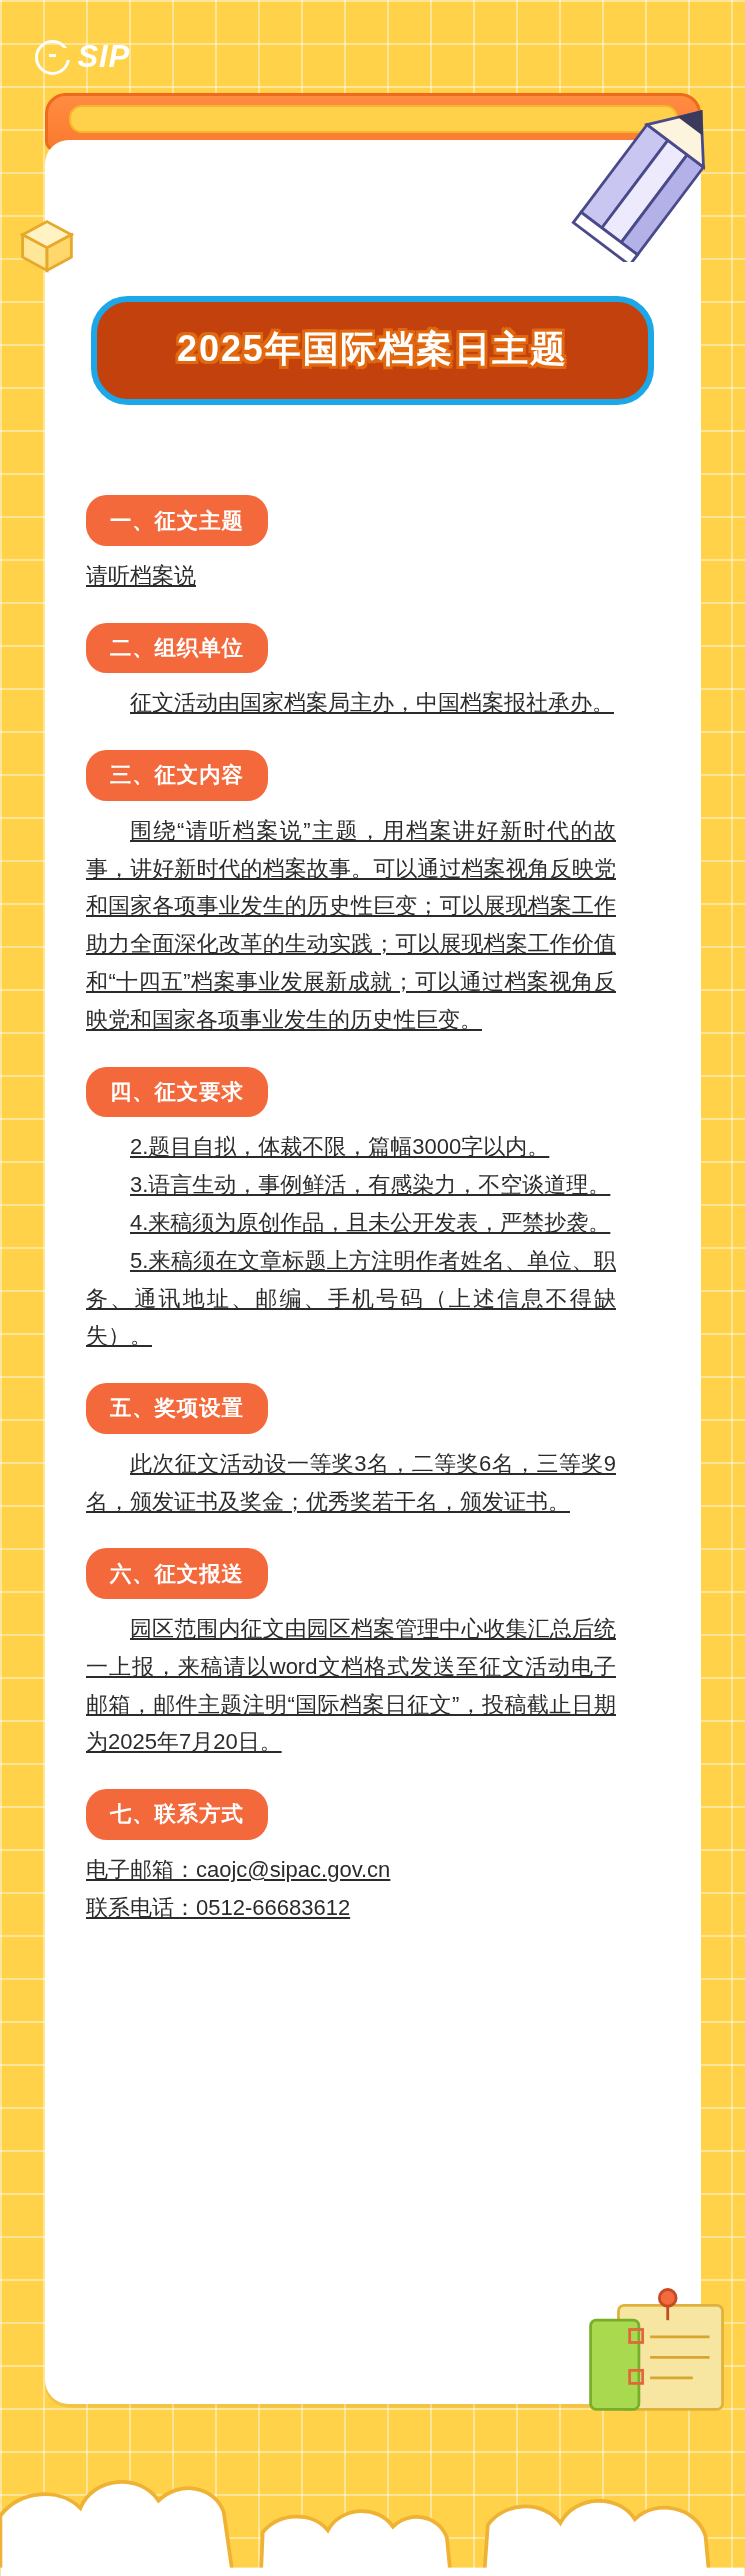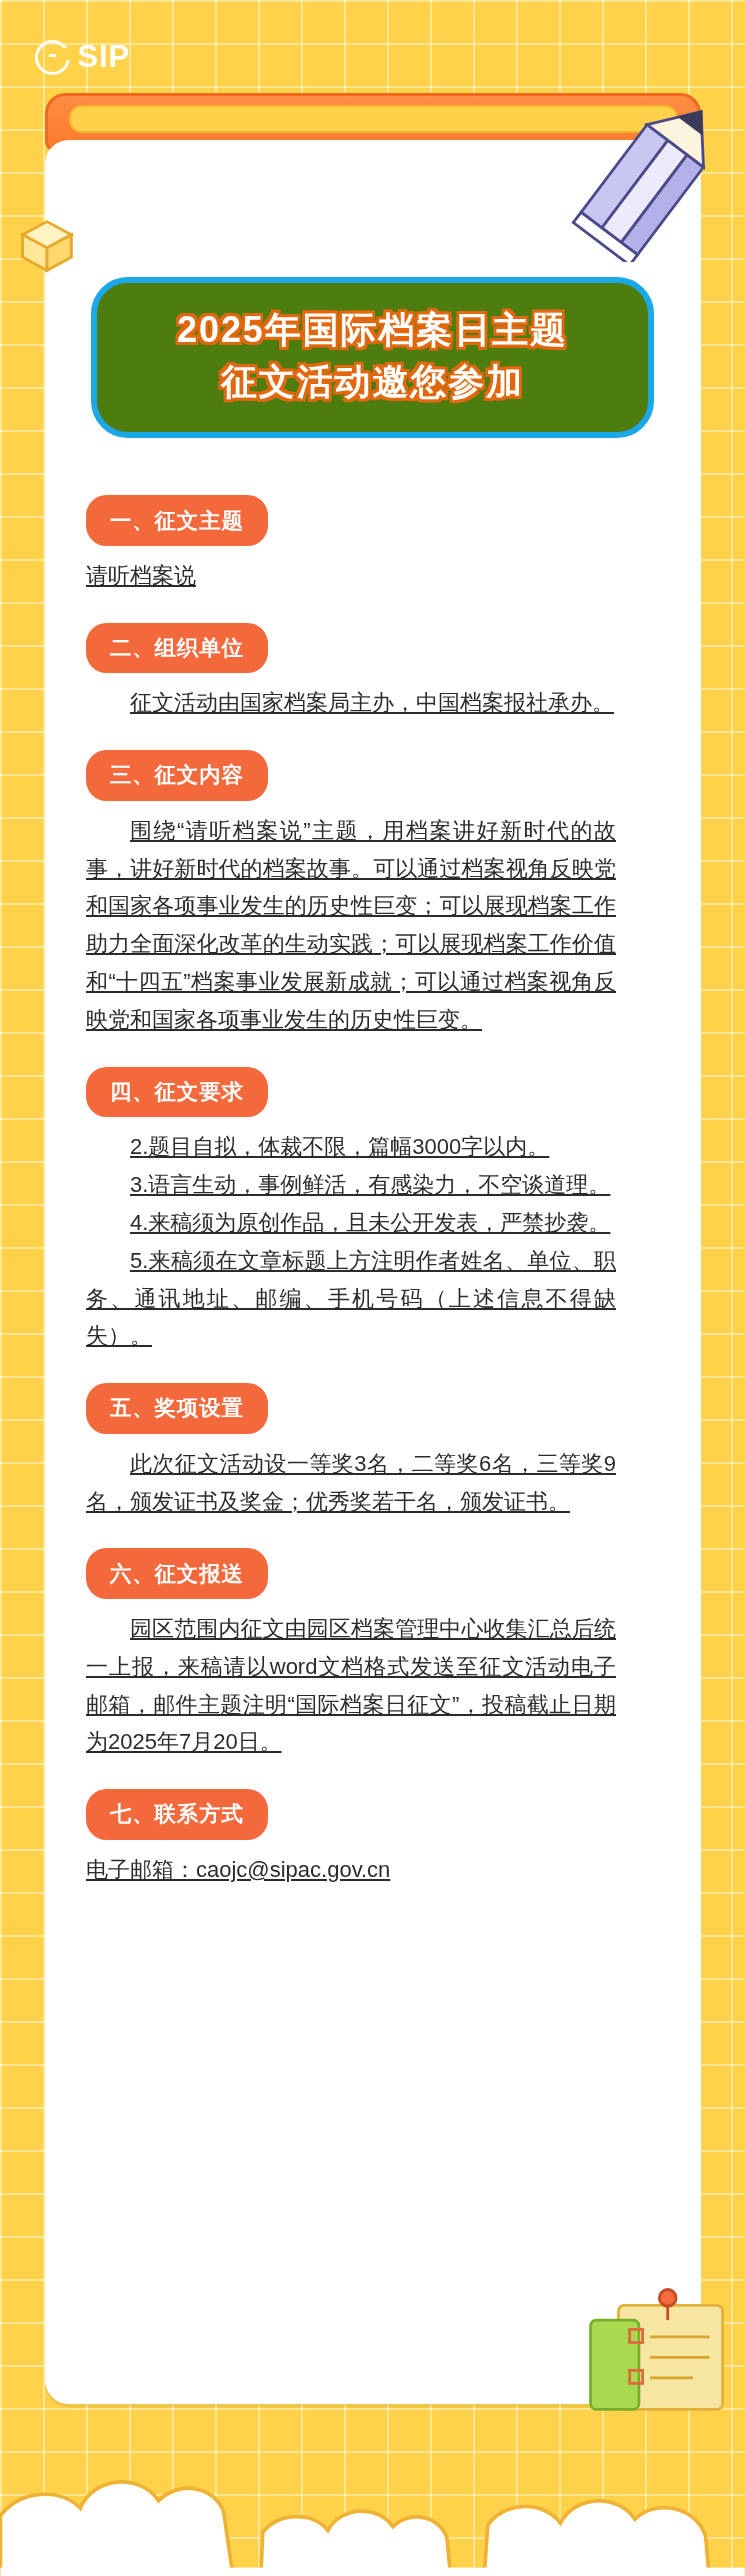--- a/index.html
+++ b/index.html
@@ -61,20 +61,21 @@
     right: 1.9px;
     top: 11.2px;
     width: 16px;
     height: 3.7px;
     background: #ffffff;
   }
   #logo .txt {
     font-size: 31px;
     font-weight: bold;
     letter-spacing: 0.9px;
+    font-style: italic;
   }
 
   
   #folder-tab {
     position: absolute;
     left: 45px;
     top: 93px;
     width: 656px;
     height: 58px;
     background: linear-gradient(180deg, #ff8c42 0%, #f97a2e 100%);
@@ -126,24 +127,24 @@
     top: 216px;
     width: 60px;
     height: 60px;
     z-index: 20;
   }
 
   
   #title-banner {
     position: absolute;
     left: 91px;
-    top: 277px;
+    top: 296px;
     width: 563px;
     padding: 20.5px 9.3px 24px;
-    background: #4d7c0f;
+    background: #c2410c;
     border: 6.5px solid #1ba7e8;
     border-radius: 37px;
     text-align: center;
     z-index: 25;
     box-sizing: border-box;
   }
   #title-banner .line {
     font-size: 36px;
     font-weight: bold;
     color: #ffffff;
@@ -237,21 +238,20 @@
 </svg>
 
 <svg id="cube" viewBox="0 0 64 64">
   <polygon points="32,6 58,20 32,34 6,20" fill="#fff3c4" stroke="#e6a92b" stroke-width="3"></polygon>
   <polygon points="6,20 32,34 32,58 6,44" fill="#ffe79a" stroke="#e6a92b" stroke-width="3"></polygon>
   <polygon points="58,20 32,34 32,58 58,44" fill="#ffd76a" stroke="#e6a92b" stroke-width="3"></polygon>
 </svg>
 
 <div id="title-banner">
   <div class="line">2025年国际档案日主题</div>
-  <div class="line">征文活动邀您参加</div>
 </div>
 
 <div id="content">
 
   <div class="section">
     <div class="sec-head">一、征文主题</div>
     <div class="sec-body">
       <p class="contact-line">请听档案说</p>
     </div>
   </div>
@@ -291,20 +291,21 @@
     <div class="sec-head">六、征文报送</div>
     <div class="sec-body">
       <p class="indent">园区范围内征文由园区档案管理中心收集汇总后统一上报，来稿请以word文档格式发送至征文活动电子邮箱，邮件主题注明“国际档案日征文”，投稿截止日期为2025年7月20日。</p>
     </div>
   </div>
 
   <div class="section">
     <div class="sec-head">七、联系方式</div>
     <div class="sec-body">
       <p class="contact-line">电子邮箱：caojc@sipac.gov.cn</p>
+      <p class="contact-line">联系电话：0512-66683612</p>
     </div>
   </div>
 
 </div>
 
 <svg id="note" viewBox="0 0 170 150">
   <rect x="50" y="28" width="112" height="112" rx="6" fill="#f7e6a2" stroke="#e0b23c" stroke-width="3"></rect>
   <rect x="20" y="44" width="52" height="96" rx="6" fill="#a9d94f" stroke="#79ae2b" stroke-width="3"></rect>
   <line x1="84" y1="62" x2="148" y2="62" stroke="#d8a62f" stroke-width="3"></line>
   <line x1="84" y1="84" x2="148" y2="84" stroke="#d8a62f" stroke-width="3"></line>

